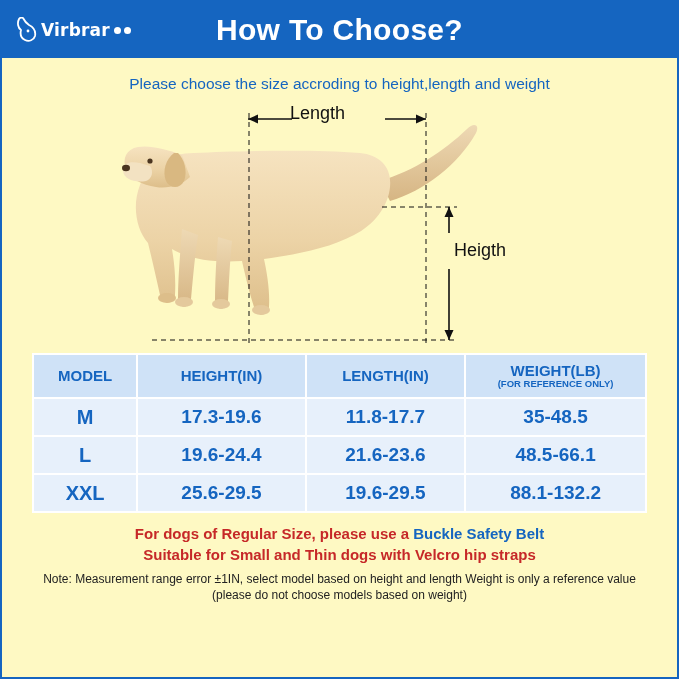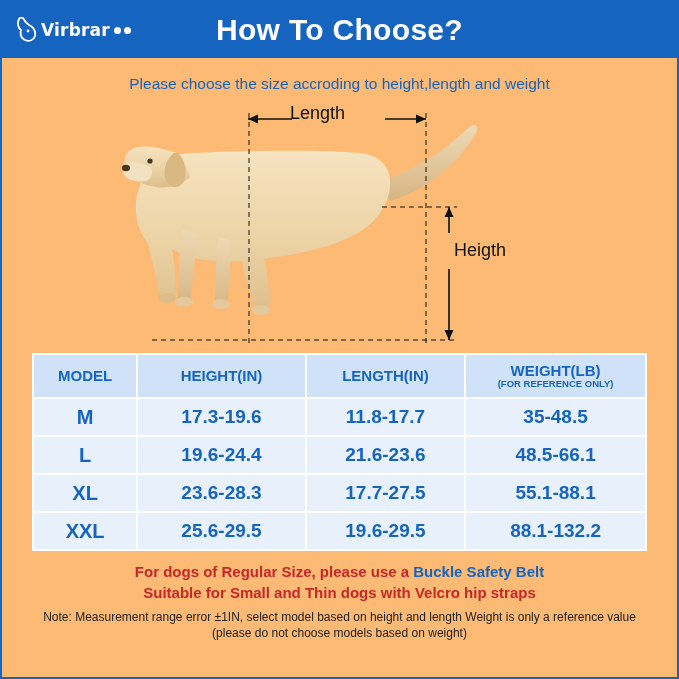--- a/index.html
+++ b/index.html
@@ -12,21 +12,21 @@
     background: #ffffff;
     font-family: "Liberation Sans", sans-serif;
     -webkit-font-smoothing: antialiased;
   }
   .page {
     position: relative;
     width: 679px;
     height: 679px;
     box-sizing: border-box;
     border: 2px solid #1565c0;
-    background: #fdba74;
+    background: #fef9c3;
     overflow: hidden;
   }
 
   
   .header {
     position: relative;
     height: 56px;
     background: #1565c0;
     display: flex;
     align-items: center;
@@ -297,26 +297,20 @@
           <td>11.8-17.7</td>
           <td>35-48.5</td>
         </tr>
         <tr>
           <td class="model">L</td>
           <td>19.6-24.4</td>
           <td>21.6-23.6</td>
           <td>48.5-66.1</td>
         </tr>
         <tr>
-          <td class="model">XL</td>
-          <td>23.6-28.3</td>
-          <td>17.7-27.5</td>
-          <td>55.1-88.1</td>
-        </tr>
-        <tr>
           <td class="model">XXL</td>
           <td>25.6-29.5</td>
           <td>19.6-29.5</td>
           <td>88.1-132.2</td>
         </tr>
       </tbody>
     </table>
   </div>
 
   <div class="notes">

